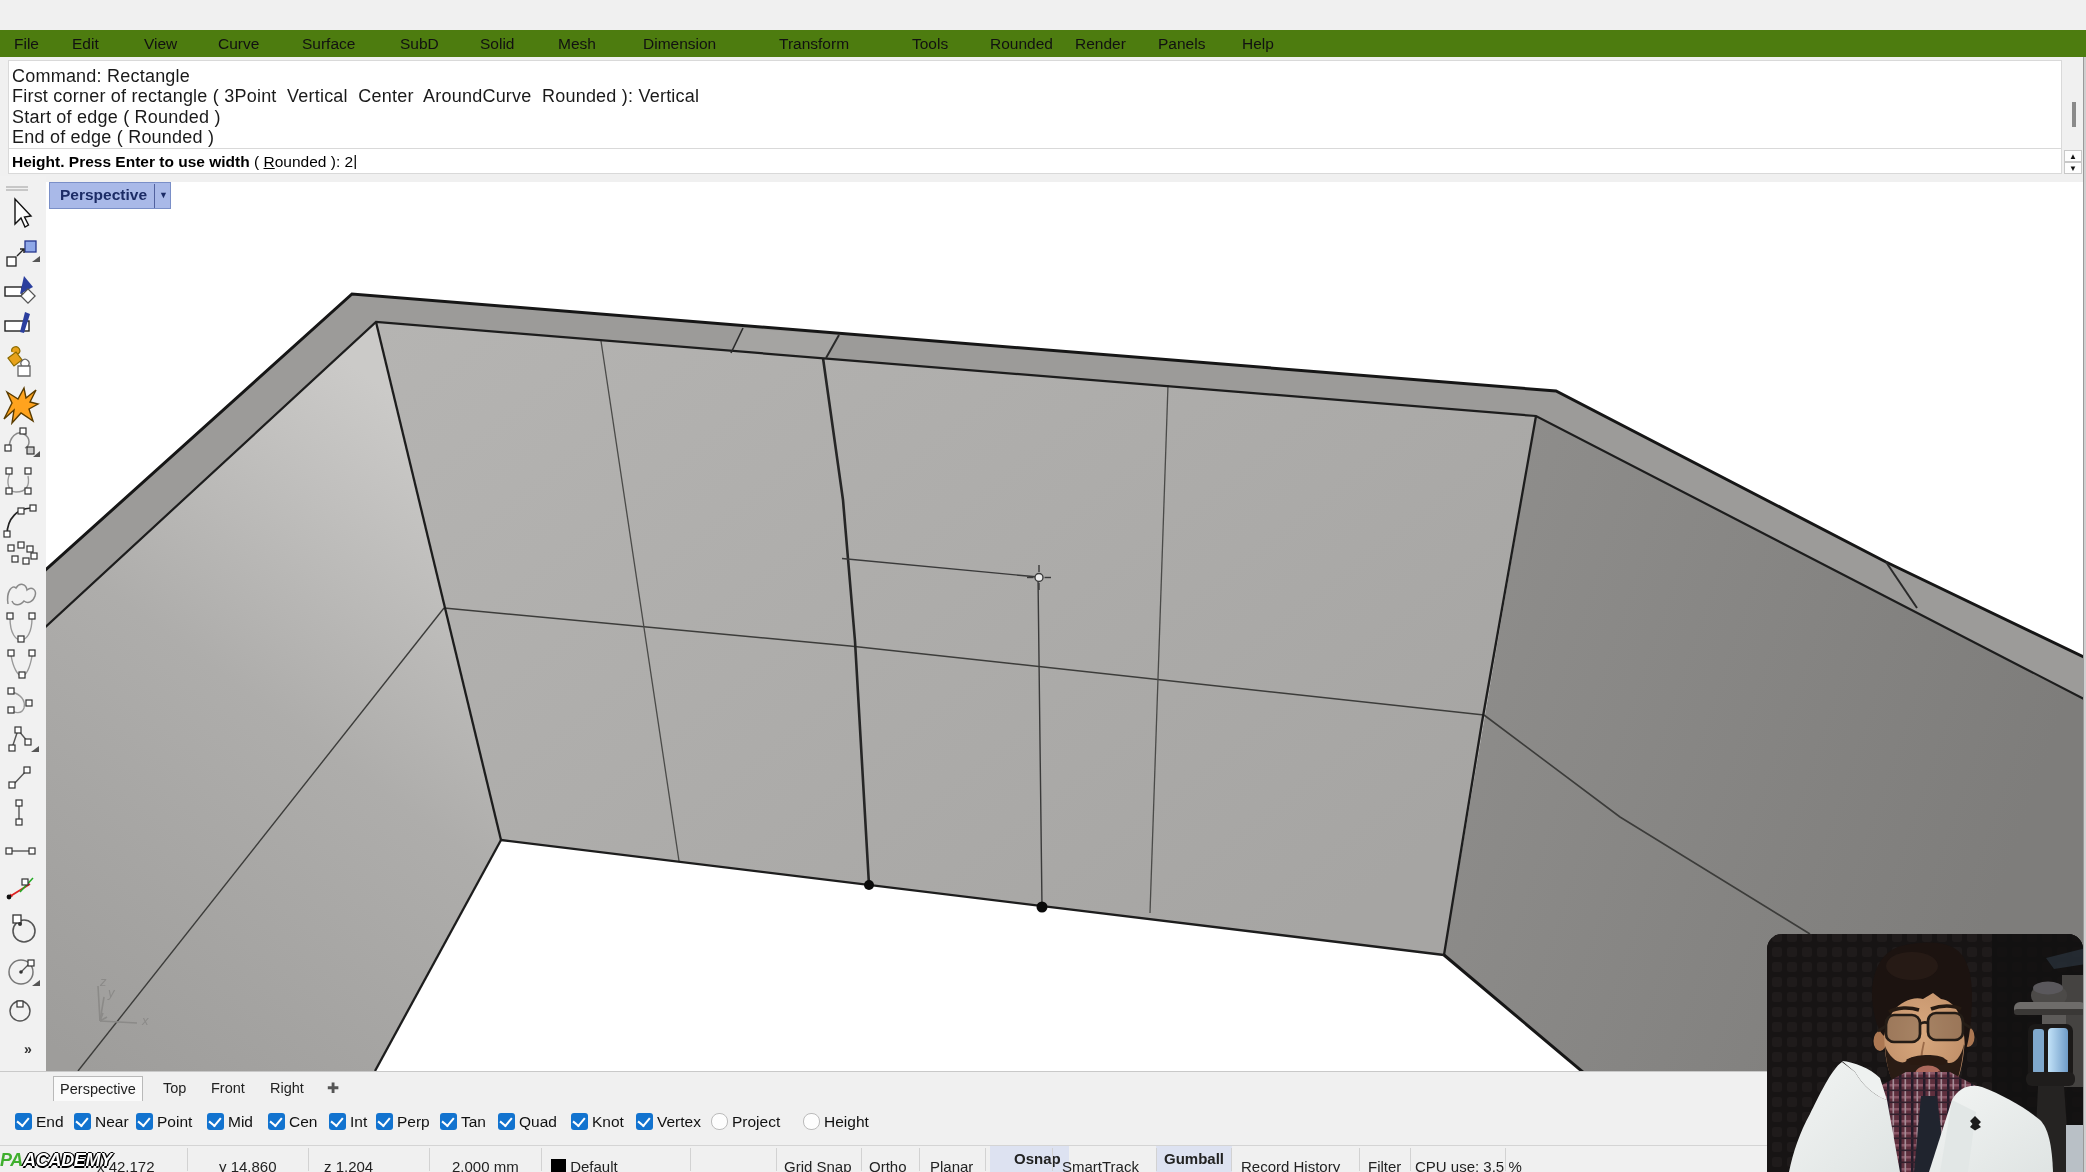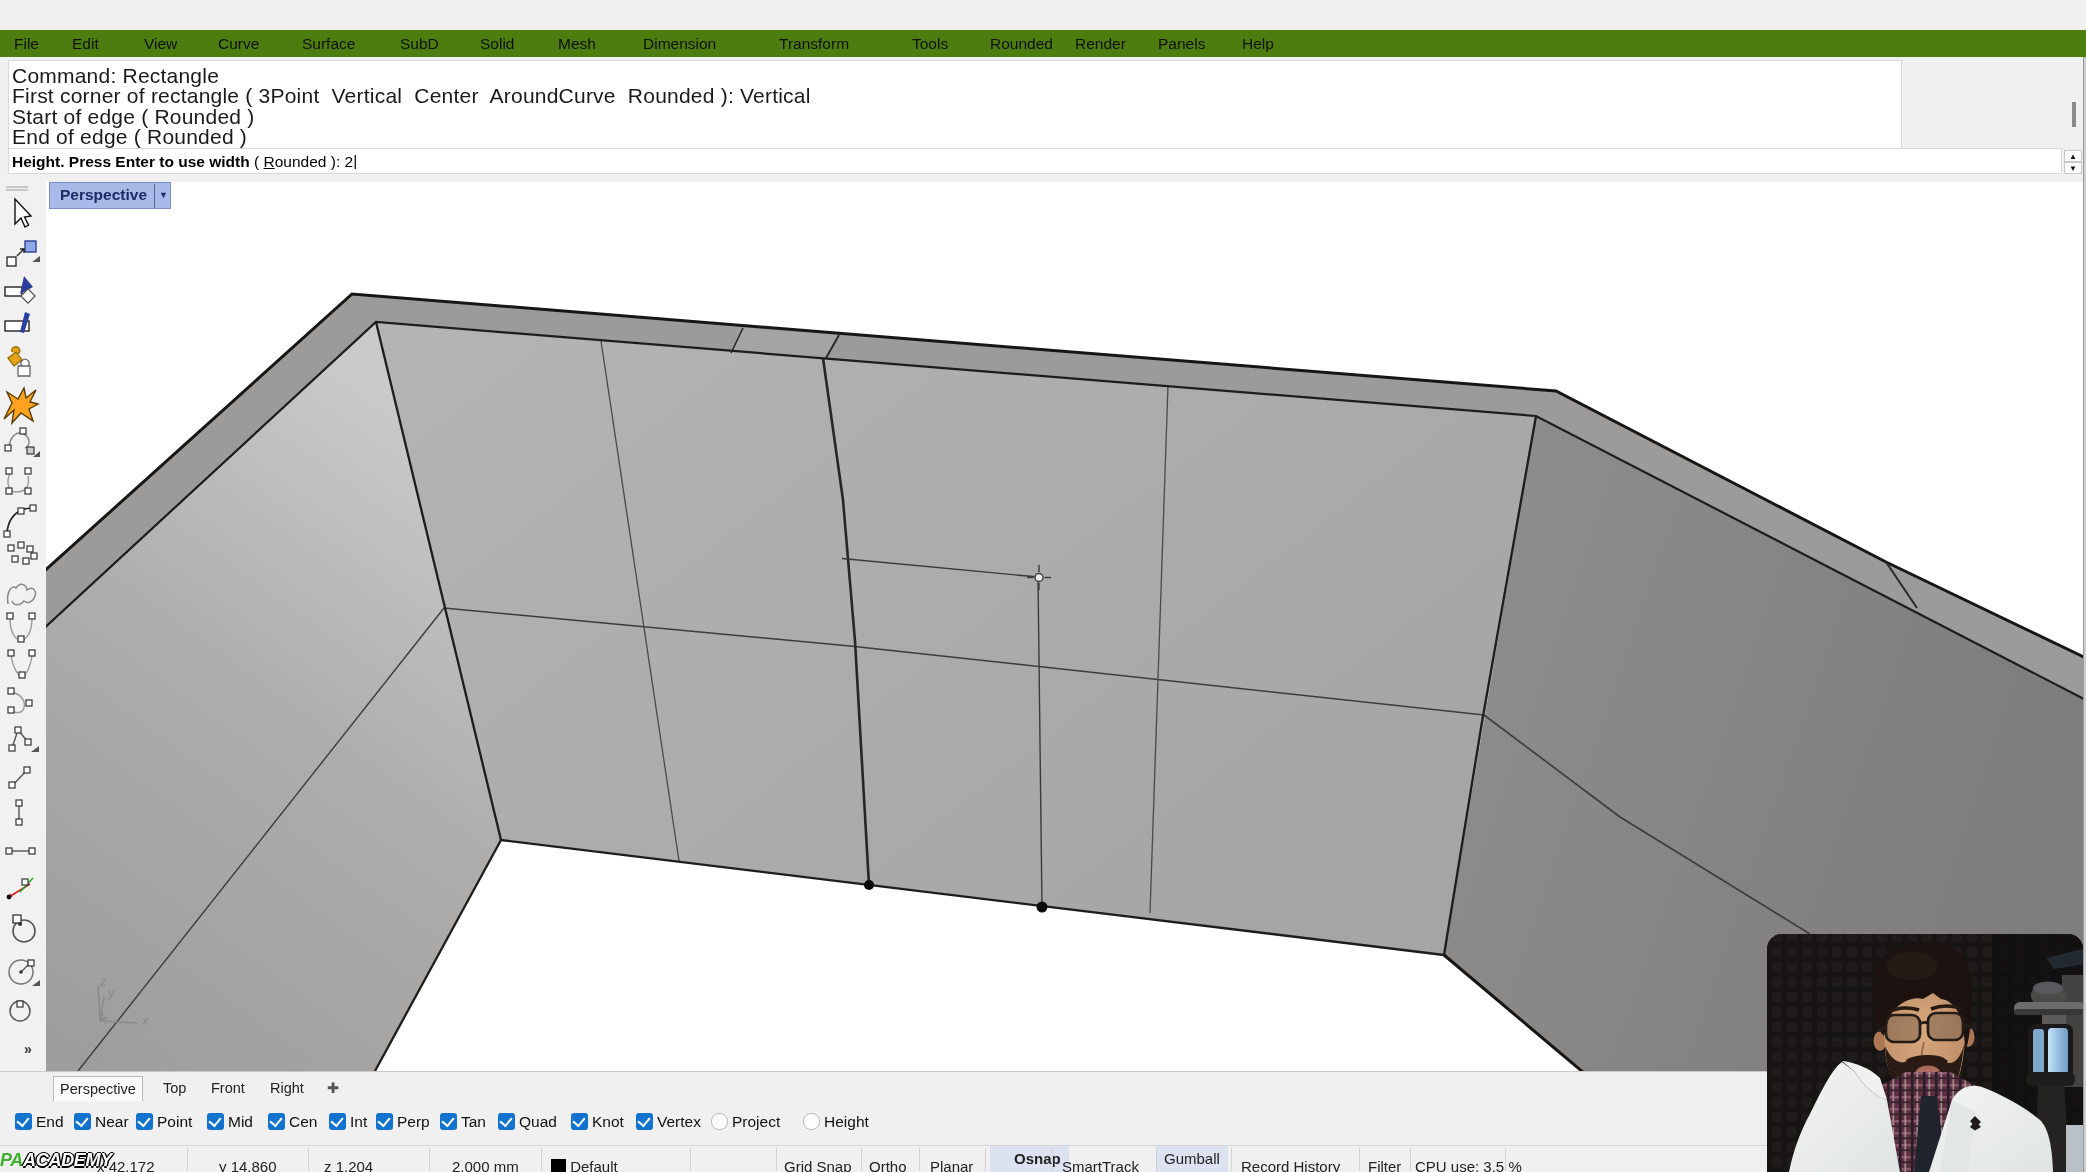--- a/index.html
+++ b/index.html
@@ -8,22 +8,22 @@
   #app { position:relative; width:2086px; height:1172px; background:#f0f0f0; }
   
   #titlebar { position:absolute; left:0; top:0; width:2086px; height:30px; background:#fff; }
   #title-text { position:absolute; left:32px; top:6px; font-size:15.5px; color:#1b1b1b; }
   .winbtn { position:absolute; top:0; width:14px; height:28px; color:#333; }
   
   #menubar { position:absolute; left:0; top:30px; width:2086px; height:27px; background:#4d7c0f; }
   .mi { position:absolute; top:5px; font-size:15.5px; color:#111; }
   
   #cmdwrap { position:absolute; left:0; top:57px; width:2086px; height:119px; background:#f0f0f0; }
-  #cmdhist { position:absolute; left:8px; top:3px; width:1894px; height:88px; background:#fff;
-    border:1px solid #d9d9d9; border-bottom:none; font-size:21px; color:#1a1a1a; padding:5px 3px 0 3px; line-height:20.4px; letter-spacing:0.22px;}
+  #cmdhist { position:absolute; left:8px; top:3px; width:2054px; height:88px; background:#fff;
+    border:1px solid #d9d9d9; border-bottom:none; font-size:18px; color:#1a1a1a; padding:5px 3px 0 3px; line-height:20.4px; letter-spacing:0.22px;}
   #cmdline { position:absolute; left:8px; top:91px; width:2054px; height:26px; background:#fff;
     border:1px solid #d9d9d9; font-size:15.5px; color:#000; font-weight:bold; padding:4px 0 0 3px;}
   #scrollthumb { position:absolute; left:2072px; top:45px; width:4px; height:25px; background:#8a8a8a; }
   .spin { position:absolute; left:2064px; width:18px; height:12px; background:#fdfdfd; border:1px solid #c8c8c8;
     font-size:8px; text-align:center; line-height:11px; color:#111;}
   
   #toolbar { position:absolute; left:0; top:176px; width:46px; height:895px; background:#f1f1f1; }
   
   #viewport { position:absolute; left:46px; top:182px; width:2037px; height:889px; background:#fff; overflow:hidden; }
   #vplabel { position:absolute; left:3px; top:0px; width:122px; height:27px; background:#a9b9e8;
@@ -326,21 +326,21 @@
     <span class="sc" style="left:97px">x 42.172</span>
     <span class="sc" style="left:219px">y 14.860</span>
     <span class="sc" style="left:324px">z 1.204</span>
     <span class="sc" style="left:452px">2.000 mm</span>
     <span class="sc" style="left:551px"><span style="display:inline-block;width:15px;height:15px;background:#000;vertical-align:-2px"></span> Default</span>
     <span class="sc" style="left:784px">Grid Snap</span>
     <span class="sc" style="left:869px">Ortho</span>
     <span class="sc" style="left:930px">Planar</span>
     <span class="sc hl" style="left:990px;top:0;height:27px;padding:4px 8px 0 24px;font-weight:bold"><span>Osnap</span></span>
     <span class="sc" style="left:1062px">SmartTrack</span>
-    <span class="sc hl" style="left:1156px;top:0;height:27px;padding:4px 8px 8px 8px;font-weight:normal"><span>Gumball</span></span>
+    <span class="sc hl" style="left:1156px;top:0;height:27px;padding:4px 8px 8px 8px;font-weight:bold"><span>Gumball</span></span>
     <span class="sc" style="left:1241px">Record History</span>
     <span class="sc" style="left:1368px">Filter</span>
     <span class="sc" style="left:1415px">CPU use: 3.5 %</span>
     <span class="sep" style="left:187px"></span>
     <span class="sep" style="left:308px"></span>
     <span class="sep" style="left:429px"></span>
     <span class="sep" style="left:541px"></span>
     <span class="sep" style="left:690px"></span>
     <span class="sep" style="left:776px"></span>
     <span class="sep" style="left:861px"></span>

